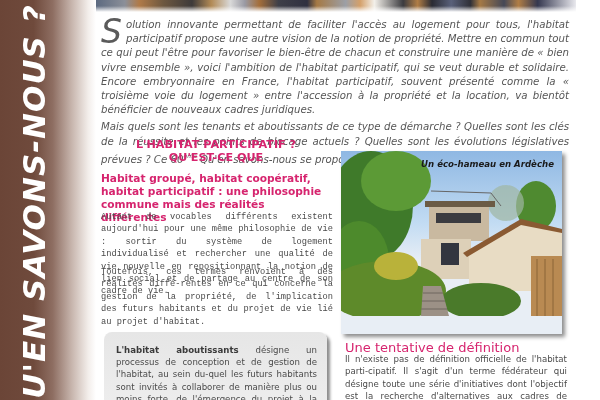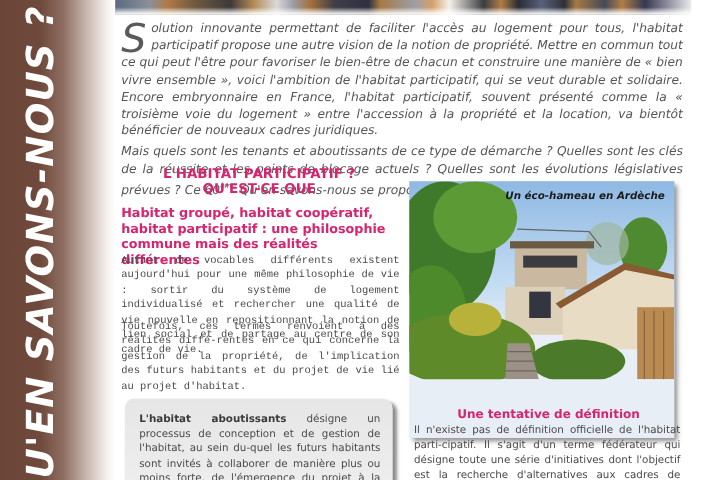--- a/index.html
+++ b/index.html
@@ -59,34 +59,34 @@
     position: absolute; left: 104px; top: 332px; width: 223px; height: 80px;
     background: linear-gradient(to bottom, #e6e6e6, #eeeeee);
     border-radius: 8px;
     box-shadow: 3px 3px 3px rgba(0,0,0,0.45);
     padding: 12px 10px 0 12px;
     font-size: 8.6px; line-height: 12.2px; color: #4a4a4a; text-align: justify;
   }
   .def-box b { color: #3a3a3a; }
 
   .photo-card {
-    position: absolute; left: 341px; top: 151px; width: 221px; height: 214px;
+    position: absolute; left: 341px; top: 151px; width: 221px; height: 183px;
     box-shadow: 3px 3px 4px rgba(0,0,0,0.45);
     overflow: hidden;
     background: linear-gradient(to bottom, #8fb8e3 0%, #c3dcf3 40%, #e8eef5 60%);
   }
   .photo-card svg { position: absolute; left: 0; top: 0; }
   .photo-caption {
     position: absolute; right: 8px; top: 8px;
     color: #1b1b1b; font-style: italic; font-weight: bold; font-size: 8.6px;
   }
 
   .def-title {
     position: absolute; left: 345px; top: 340px; color: #d6246e;
-    font-weight: bold; font-size: 10px; margin-left: 36px;
+    font-weight: normal; font-size: 13px;
   }
   .def-text {
     position: absolute; left: 345px; top: 353px; width: 222px;
     font-size: 8.6px; line-height: 12.4px; color: #4a4a4a; text-align: justify;
   }
 </style>
 </head>
 <body>
 
 <div class="side-band">

